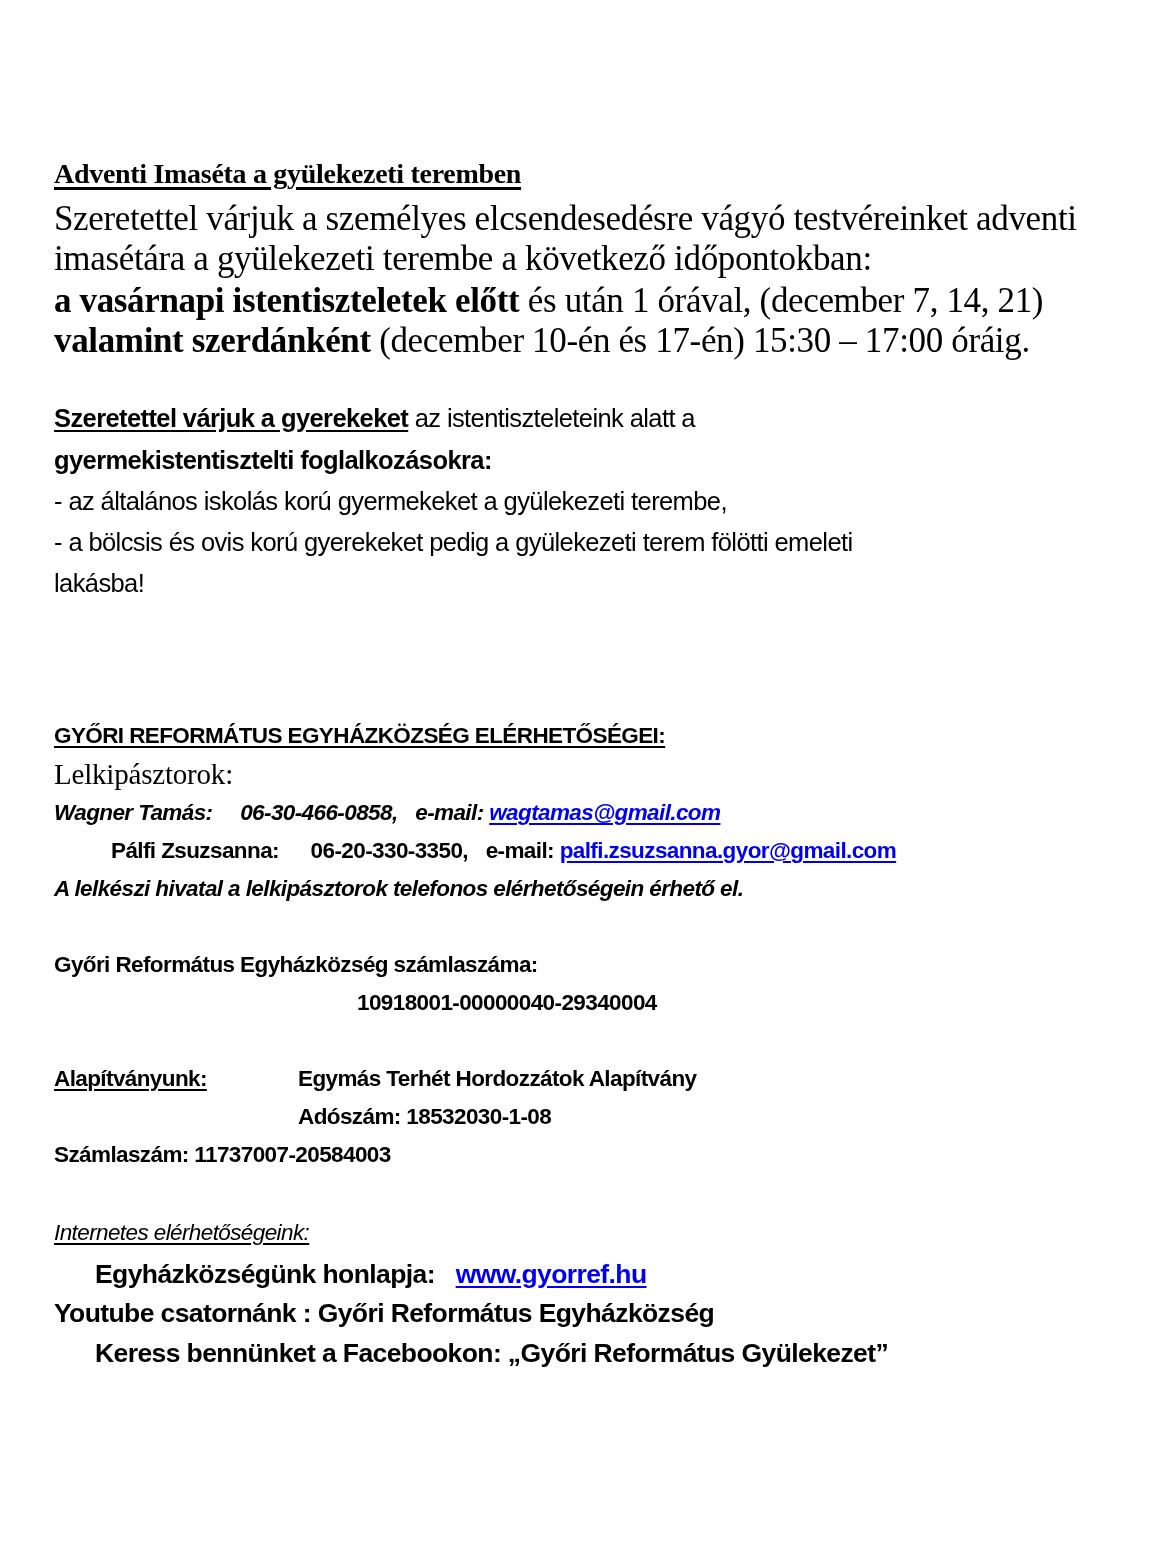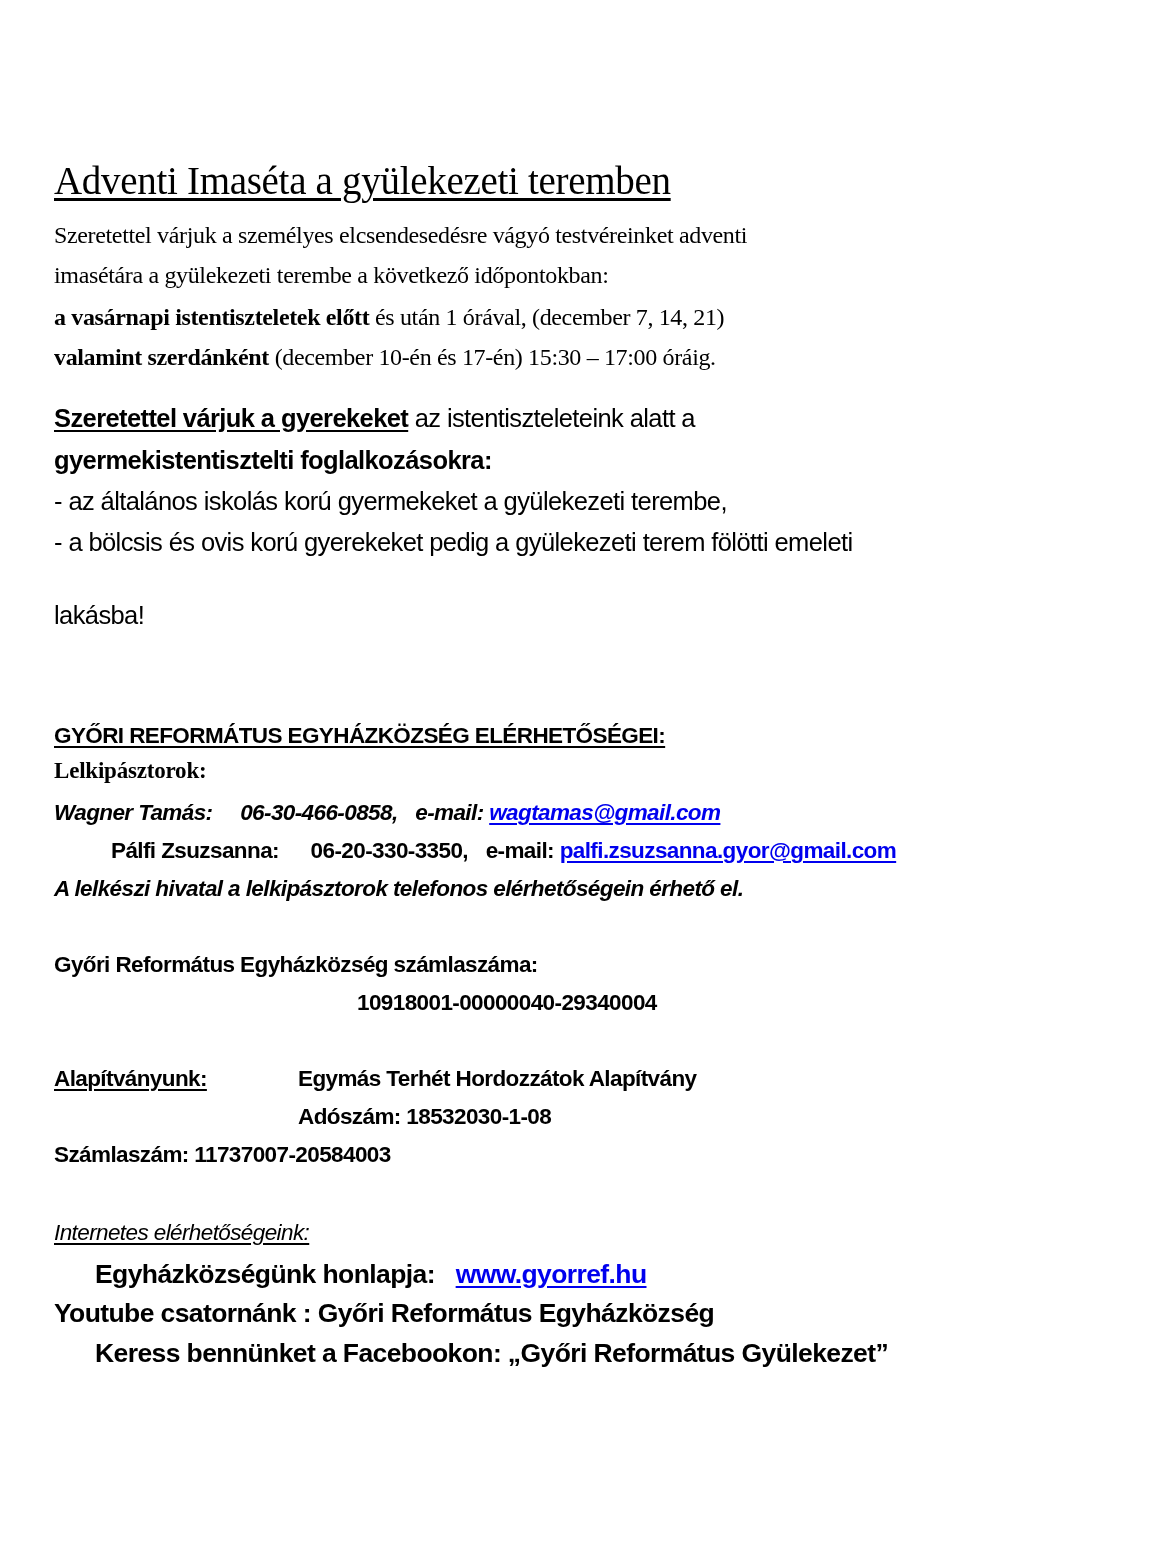--- a/index.html
+++ b/index.html
@@ -1,47 +1,47 @@
 <!DOCTYPE html>
 <html><head>
   <meta charset="utf-8">
   <style>
     html, body { margin: 0; padding: 0; background: #ffffff; }
     body { width: 1164px; height: 1546px; position: relative; overflow: hidden; color: #000; }
     .serif { font-family: "Liberation Serif", "DejaVu Serif", serif; }
     .sans { font-family: "Liberation Sans", "DejaVu Sans", sans-serif; }
     .abs { position: absolute; white-space: nowrap; }
-    .title { left: 54px; top: 158px; font-size: 39px; font-weight: normal; text-decoration: underline; text-decoration-thickness: 3px; text-underline-offset: 4px; letter-spacing: -0.3px; }
-    .p1 { font-size: 24px; line-height: 38px; letter-spacing: -0.35px; margin-top: 16px; }
+    .title { left: 54px; top: 158px; font-size: 28px; font-weight: bold; text-decoration: underline; text-decoration-thickness: 3px; text-underline-offset: 4px; letter-spacing: -0.3px; }
+    .p1 { font-size: 35px; line-height: 38px; letter-spacing: -0.35px; }
     .b { font-weight: bold; }
     .u { text-decoration: underline; text-underline-offset: 3px; }
     .p2 { font-size: 25.5px; line-height: 41px; letter-spacing: -0.6px; }
     .c { font-size: 22.5px; font-weight: bold; letter-spacing: -0.6px; }
-    .lelk { font-size: 23px; font-weight: bold; letter-spacing: -0.2px; }
+    .lelk { font-size: 29px; font-weight: normal; letter-spacing: -0.2px; }
     .link { color: #0000ee; text-decoration: underline; text-underline-offset: 3px; }
     .i { font-style: italic; }
     .web { font-size: 26.5px; font-weight: bold; letter-spacing: -0.6px; text-align: center; }
   </style>
 </head>
 <body>
 
 <div>
   <div class="abs serif title">Adventi Imaséta a gyülekezeti teremben</div>
   <div class="abs serif p1" style="left:54px; top:200px;">Szeretettel várjuk a személyes elcsendesedésre vágyó testvéreinket adventi</div>
   <div class="abs serif p1" style="left:54px; top:240px;">imasétára a gyülekezeti terembe a következő időpontokban:</div>
   <div class="abs serif p1" style="left:54px; top:282px;"><span class="b">a vasárnapi istentiszteletek előtt</span><span> és után 1 órával,  (december 7, 14, 21)</span></div>
   <div class="abs serif p1" style="left:54px; top:322px;"><span class="b">valamint szerdánként</span><span> (december 10-én és 17-én) 15:30 – 17:00 óráig.</span></div>
 </div>
 
 <div>
   <div class="abs sans p2" style="left:54px; top:398px;"><span class="b u">Szeretettel várjuk a gyerekeket</span><span> az istentiszteleteink alatt a</span></div>
   <div class="abs sans p2 b" style="left:54px; top:440px;">gyermekistentisztelti foglalkozásokra:</div>
   <div class="abs sans p2" style="left:54px; top:481px;">- az általános iskolás korú gyermekeket a gyülekezeti terembe,</div>
   <div class="abs sans p2" style="left:54px; top:522px;">- a bölcsis és ovis korú gyerekeket pedig a gyülekezeti terem fölötti emeleti</div>
-  <div class="abs sans p2" style="left:54px; top:563px;margin-top:32px;">lakásba!</div>
+  <div class="abs sans p2" style="left:54px; top:563px;">lakásba!</div>
 </div>
 
 <div>
   <div class="abs sans c u" style="left:54px; top:723px;">GYŐRI REFORMÁTUS EGYHÁZKÖZSÉG ELÉRHETŐSÉGEI:</div>
   <div class="abs serif lelk" style="left:54px; top:758px;">Lelkipásztorok:</div>
 
   <div class="abs sans c" style="left:54px; top:800px;font-style:italic;">
     <span>Wagner Tamás:</span>
     <span style="display:inline-block; width:22px;"></span><span>06-30-466-0858,</span>
     <span style="display:inline-block; width:12px;"></span><span>e-mail:</span>

